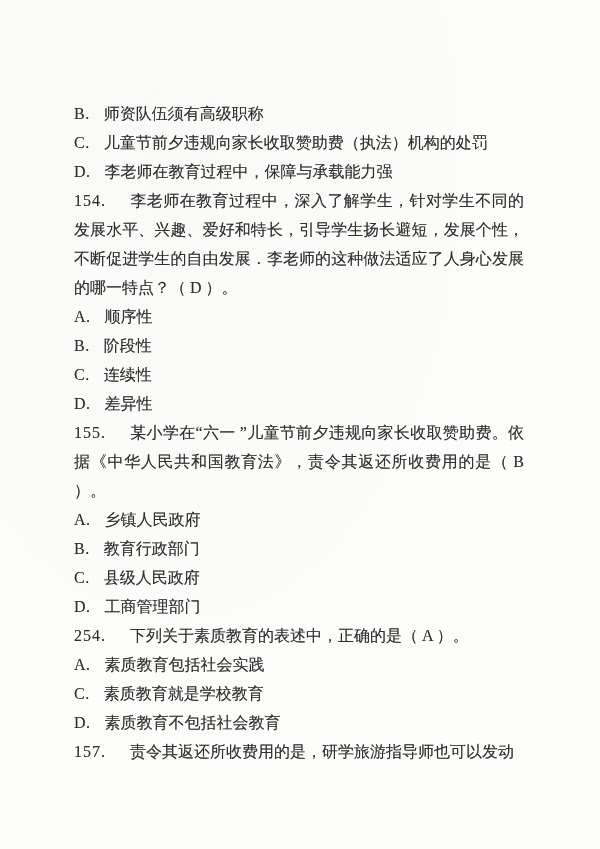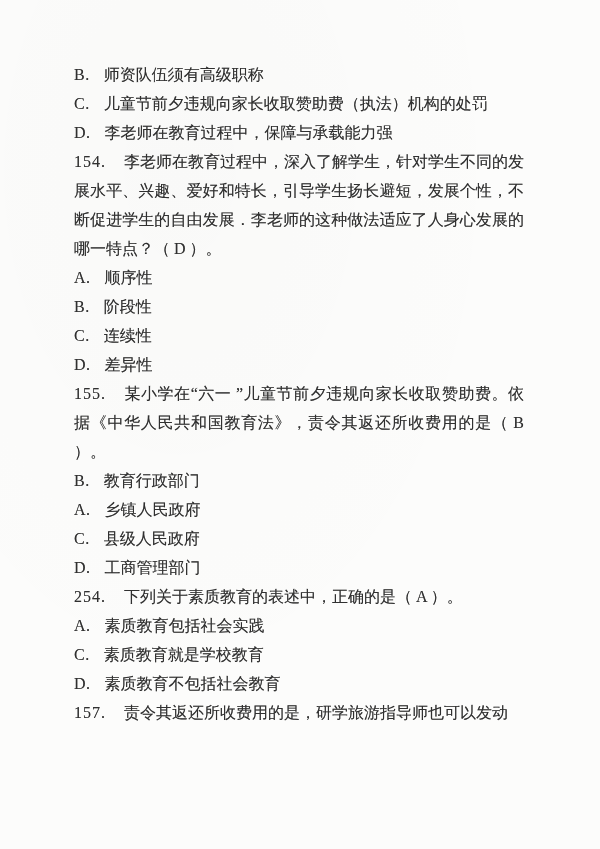--- a/index.html
+++ b/index.html
@@ -9,37 +9,37 @@
   body {
     width: 600px;
     height: 849px;
     background: #fbfbfa;
     overflow: hidden;
   }
   .page {
     box-sizing: border-box;
     width: 600px;
     height: 849px;
-    padding: 60px 76px 0 74px;
+    padding: 99px 76px 0 74px;
     background:
       radial-gradient(ellipse at 30% 20%, rgba(0,0,0,0.012), rgba(0,0,0,0) 60%),
       #fcfcfb;
     color: #303030;
     font-family: "Liberation Serif", "DejaVu Serif", serif;
     font-size: 16px;
     line-height: 29px;
     text-align: justify;
     text-shadow: 0 0 0.5px rgba(40,40,40,0.45);
   }
   .stem, .opt-line {
     margin: 0;
     padding: 0;
   }
   .qnum {
-    margin-right: 18px;
+    margin-right: 24px;
     letter-spacing: 1px;
     white-space: nowrap;
   }
   .olabel {
     margin-right: 14px;
     letter-spacing: 0.5px;
     white-space: nowrap;
   }
 </style>
 </head>
@@ -73,24 +73,24 @@
     <div class="opt-line">
       <span class="olabel">D.</span><span>差异性</span>
     </div>
   </div>
 
   <div>
     <p class="stem">
       <span class="qnum">155.</span><span>某小学在“六一 ”儿童节前夕违规向家长收取赞助费。依据《中华人民共和国教育法》，责令其返还所收费用的是（ B ）。</span>
     </p>
     <div class="opt-line">
-      <span class="olabel">B.</span><span>教育行政部门</span>
+      <span class="olabel">A.</span><span>乡镇人民政府</span>
     </div>
     <div class="opt-line">
-      <span class="olabel">A.</span><span>乡镇人民政府</span>
+      <span class="olabel">B.</span><span>教育行政部门</span>
     </div>
     <div class="opt-line">
       <span class="olabel">C.</span><span>县级人民政府</span>
     </div>
     <div class="opt-line">
       <span class="olabel">D.</span><span>工商管理部门</span>
     </div>
   </div>
 
   <div>

